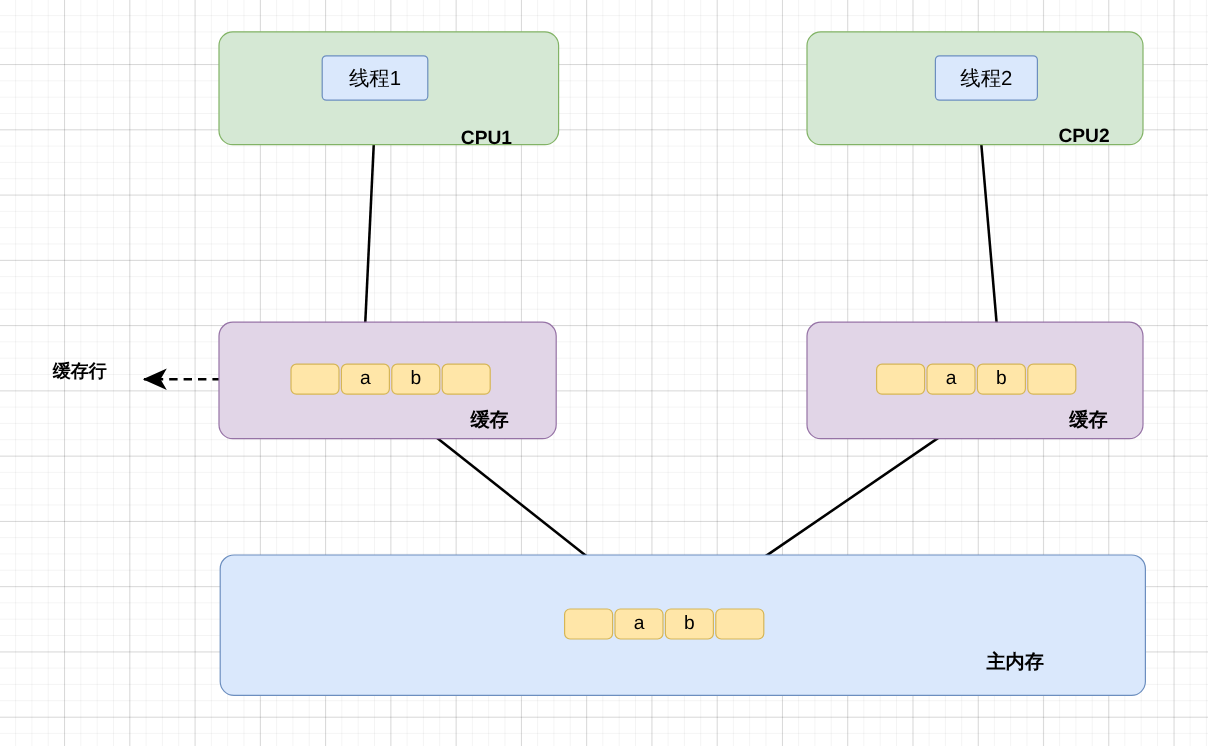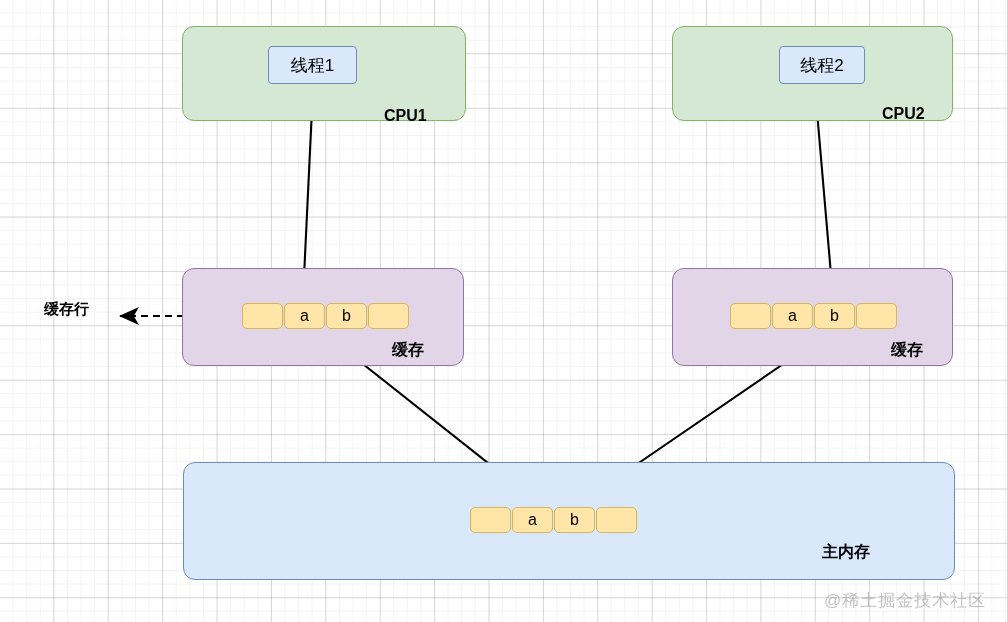--- a/index.html
+++ b/index.html
@@ -160,15 +160,14 @@
   <div class="box-label" style="left:802px; top:542px;margin-left:20px;">主内存</div>
   <div class="cell-row" style="left:470px; top:507px;">
     <div class="cell"></div>
     <div class="cell">a</div>
     <div class="cell">b</div>
     <div class="cell"></div>
   </div>
 
   <div class="side-label" style="left:44px; top:300px;">缓存行</div>
 
-  <div class="watermark" style="left:824px; top:589px;">@稀土掘金技术社区</div>
 
 </div>
 
 </body></html>

